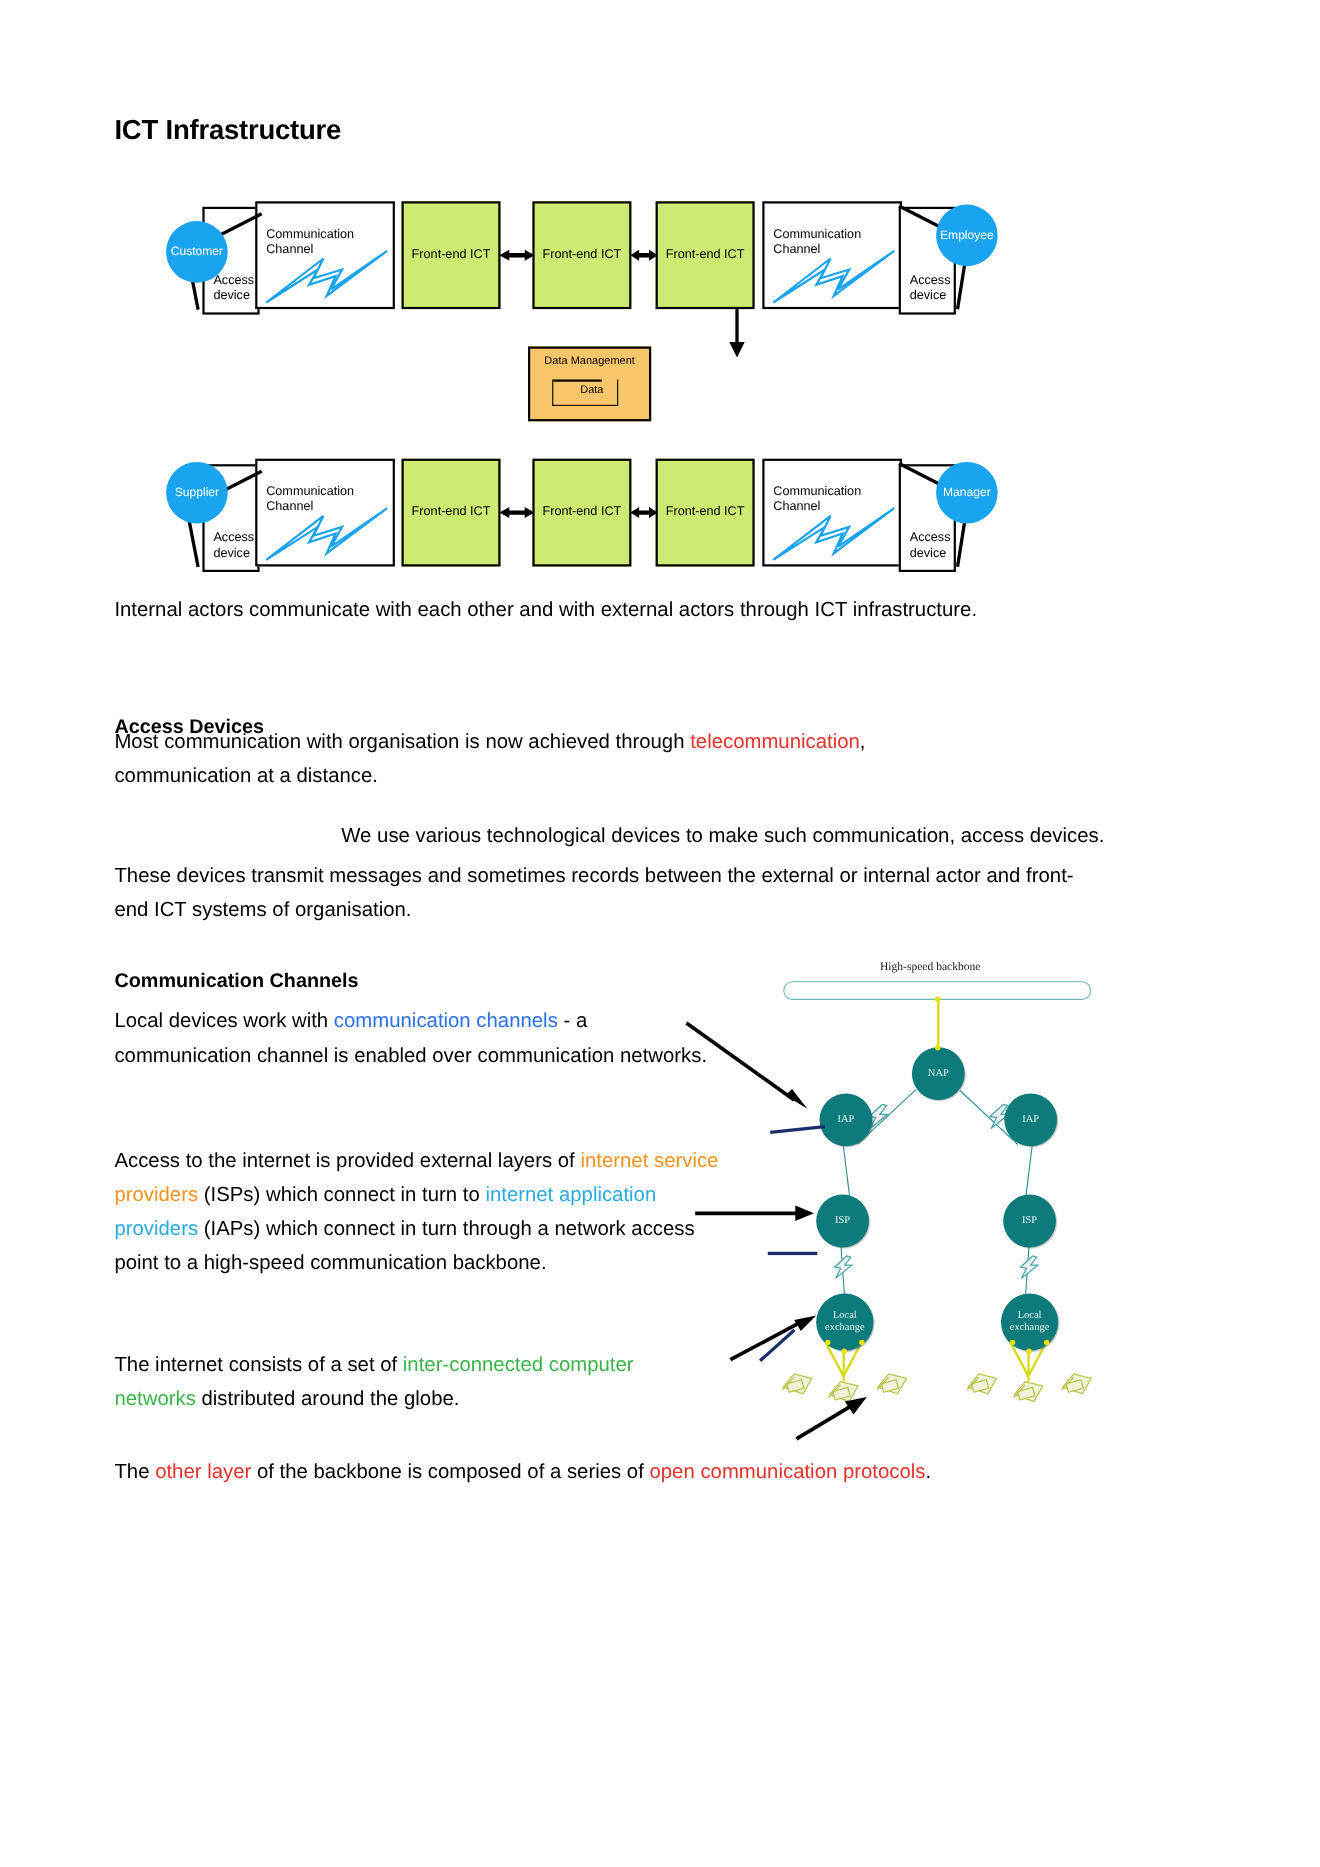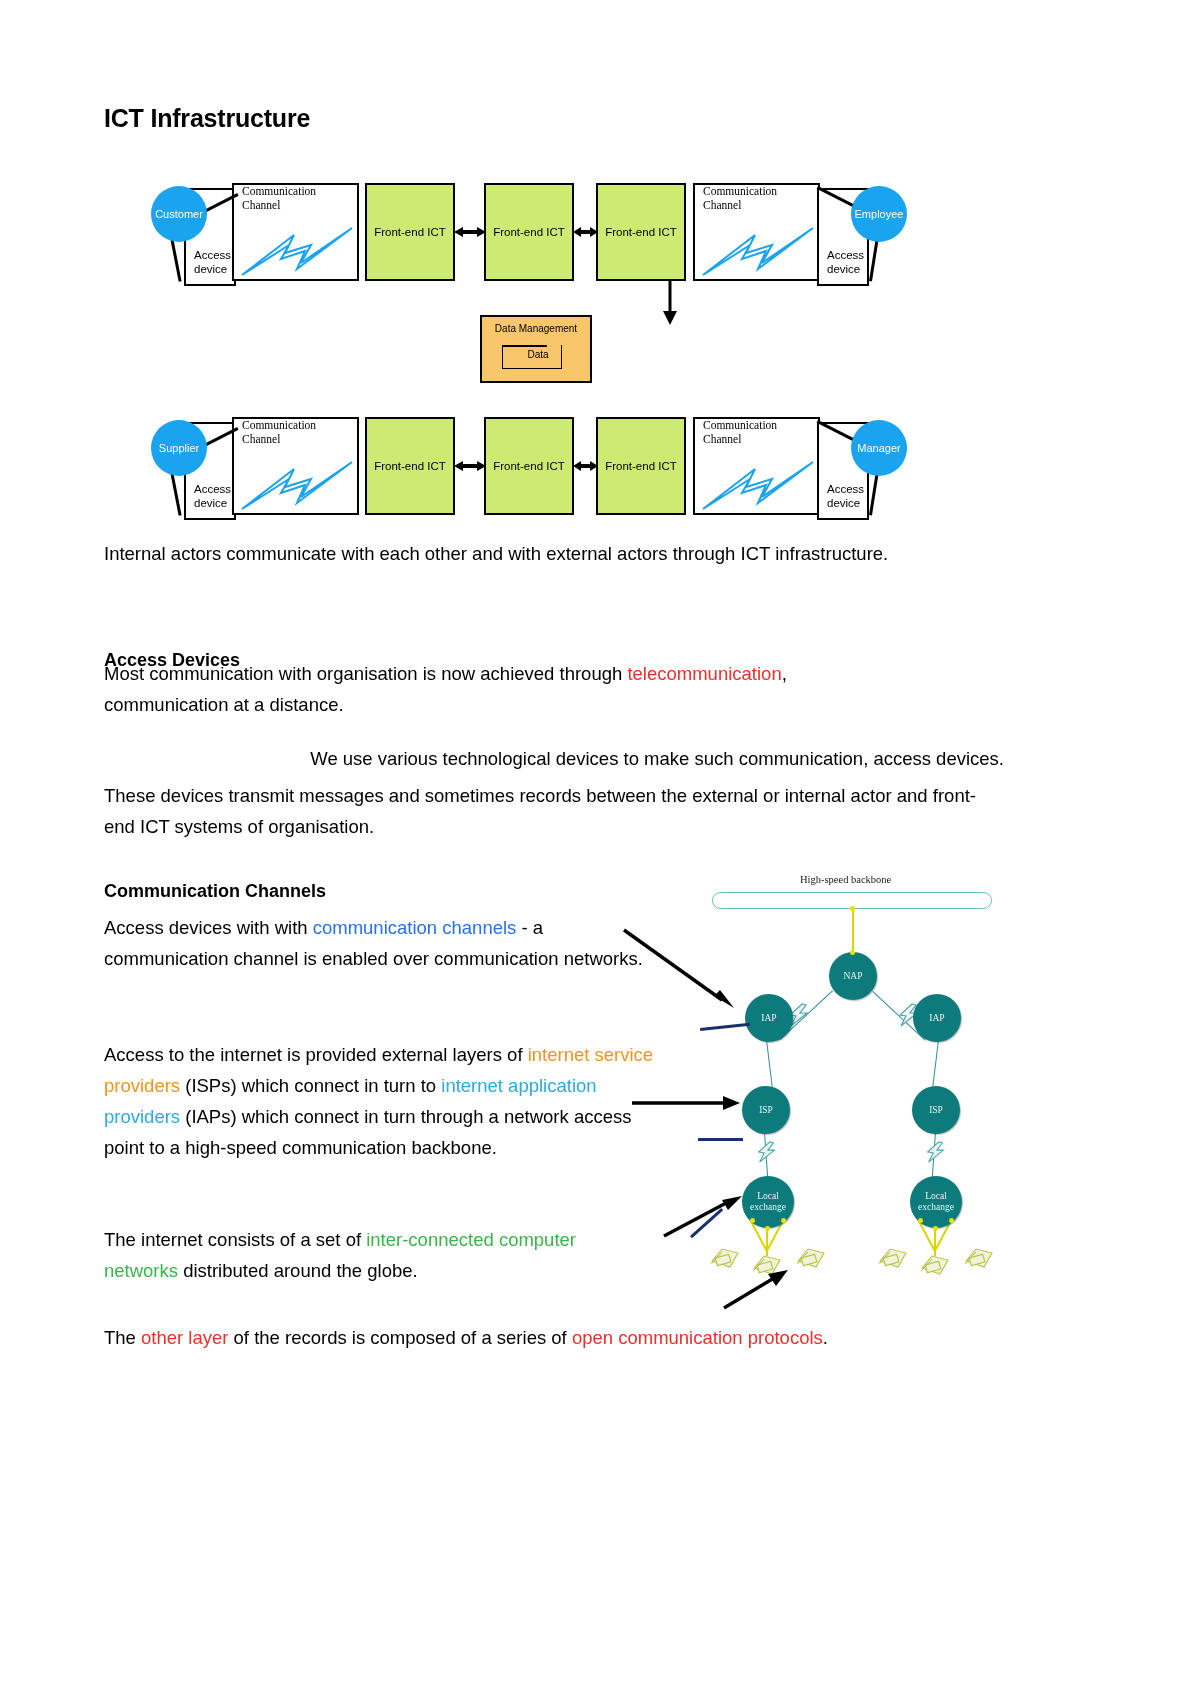--- a/index.html
+++ b/index.html
@@ -23,21 +23,21 @@
   .ict-diagram { position:absolute; left:140px; top:175px; width:800px; height:345px; }
 
   .node-box {
     position:absolute; box-sizing:border-box;
     border:2.5px solid #000; background:#ffffff;
     font-size:11.5px; line-height:13px; color:#000;
   }
   .node-box.green { background:#cdeb73; }
   .node-box.orange { background:#f9c66b; }
 
-  .box-label-tl { position:absolute; left:8px; top:0; font-size:11.5px; line-height:13.5px;font-family:Liberation Serif, serif; }
+  .box-label-tl { position:absolute; left:8px; top:22px; font-size:11.5px; line-height:13.5px; }
   .box-label-c  { position:absolute; left:0; top:50%; width:100%; transform:translateY(-50%);
                   text-align:center; font-size:11.5px; }
   .box-label-bl { position:absolute; left:8px; bottom:8px; font-size:11.5px; line-height:13.5px; }
 
   .actor-circle {
     position:absolute; border-radius:50%; background:#1aa3ef;
     color:#ffffff; font-size:11px; display:flex; align-items:center; justify-content:center;
     z-index:4;
   }
 
@@ -98,21 +98,21 @@
 </style>
 </head>
 <body>
 
 <div class="page">
 
   <div class="doc-title">ICT Infrastructure</div>
 
   <div class="ict-diagram">
 
-    <div class="actor-circle" style="left:11px; top:11px; width:56px; height:56px;">
+    <div class="actor-circle" style="left:11px; top:26px; width:56px; height:56px;">
       <span>Customer</span>
     </div>
 
     <div class="lead-line" style="left:58px; top:38px; width:44px; height:3px; transform:rotate(-27deg);"></div>
     <div class="lead-line" style="left:33px; top:62px; width:45px; height:3px; transform:rotate(79deg);"></div>
 
     <div class="node-box" style="left:44px; top:13px; width:52px; height:98px;">
       <div class="box-label-bl">
         <span>Access</span><br>
         <span>device</span>
@@ -269,33 +269,33 @@
     <span>We use various technological devices to make such communication, access devices.</span>
   </div>
 
   <div class="para" style="top:780px; width:890px;">
     <span>These devices transmit messages and sometimes records between the external or internal actor and front-end ICT systems of organisation.</span>
   </div>
 
   <div class="heading" style="top:881px;">Communication Channels</div>
 
   <div class="para" style="top:912px; width:545px;">
-    <span>Access devices with with </span><span class="c-blue">communication channels</span><span> - a communication channel is enabled over communication networks.</span>
+    <span>Local devices work with </span><span class="c-blue">communication channels</span><span> - a communication channel is enabled over communication networks.</span>
   </div>
 
   <div class="para" style="top:1039px; width:560px;">
     <span>Access to the internet is provided external layers of </span><span class="c-orange">internet service providers</span><span> (ISPs) which connect in turn to </span><span class="c-ltblue">internet application providers</span><span> (IAPs) which connect in turn through a network access point to a high-speed communication backbone.</span>
   </div>
 
   <div class="para" style="top:1224px; width:545px;">
     <span>The internet consists of a set of </span><span class="c-green">inter-connected computer networks</span><span> distributed around the globe.</span>
   </div>
 
   <div class="para" style="top:1322px; width:900px;">
-    <span>The </span><span class="c-red">other layer</span><span> of the records is composed of a series of </span><span class="c-red">open communication protocols</span><span>.</span>
+    <span>The </span><span class="c-red">other layer</span><span> of the backbone is composed of a series of </span><span class="c-red">open communication protocols</span><span>.</span>
   </div>
 
   <div class="net-diagram">
 
     <div class="backbone" style="left:12px; top:26px; width:280px; height:17px;"></div>
     <div class="net-label" style="left:100px; top:8px;">High-speed backbone</div>
 
     <div class="yline" style="left:152px; top:42px; width:1.6px; height:44px;"></div>
     <div class="ydot" style="left:150px; top:40px;"></div>
     <div class="ydot" style="left:150px; top:84px;"></div>

